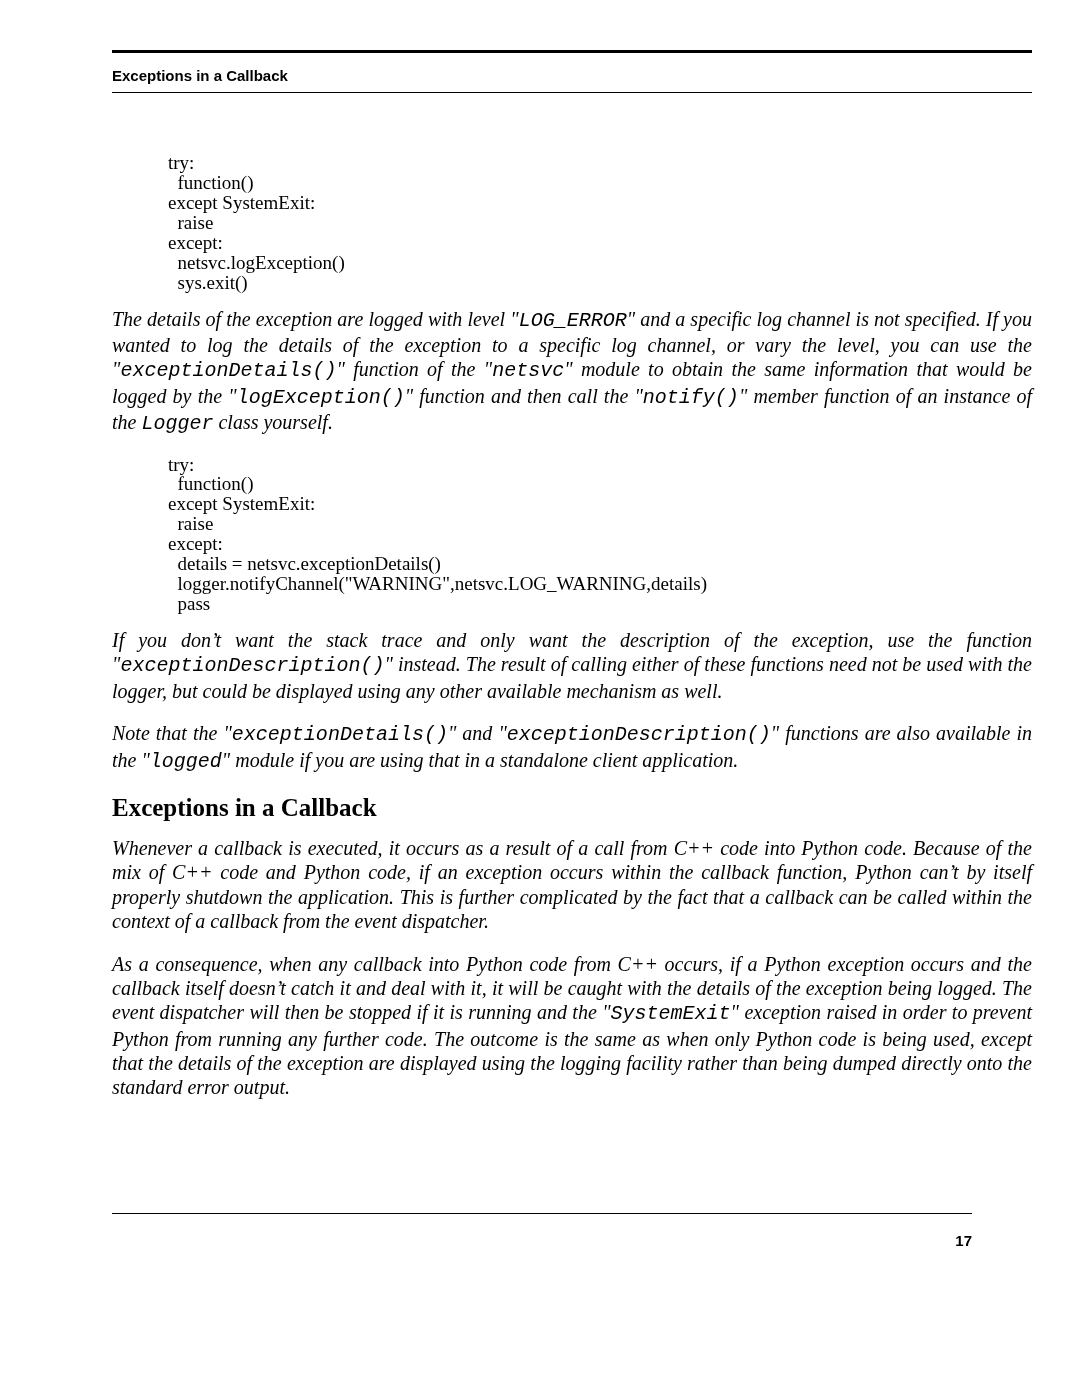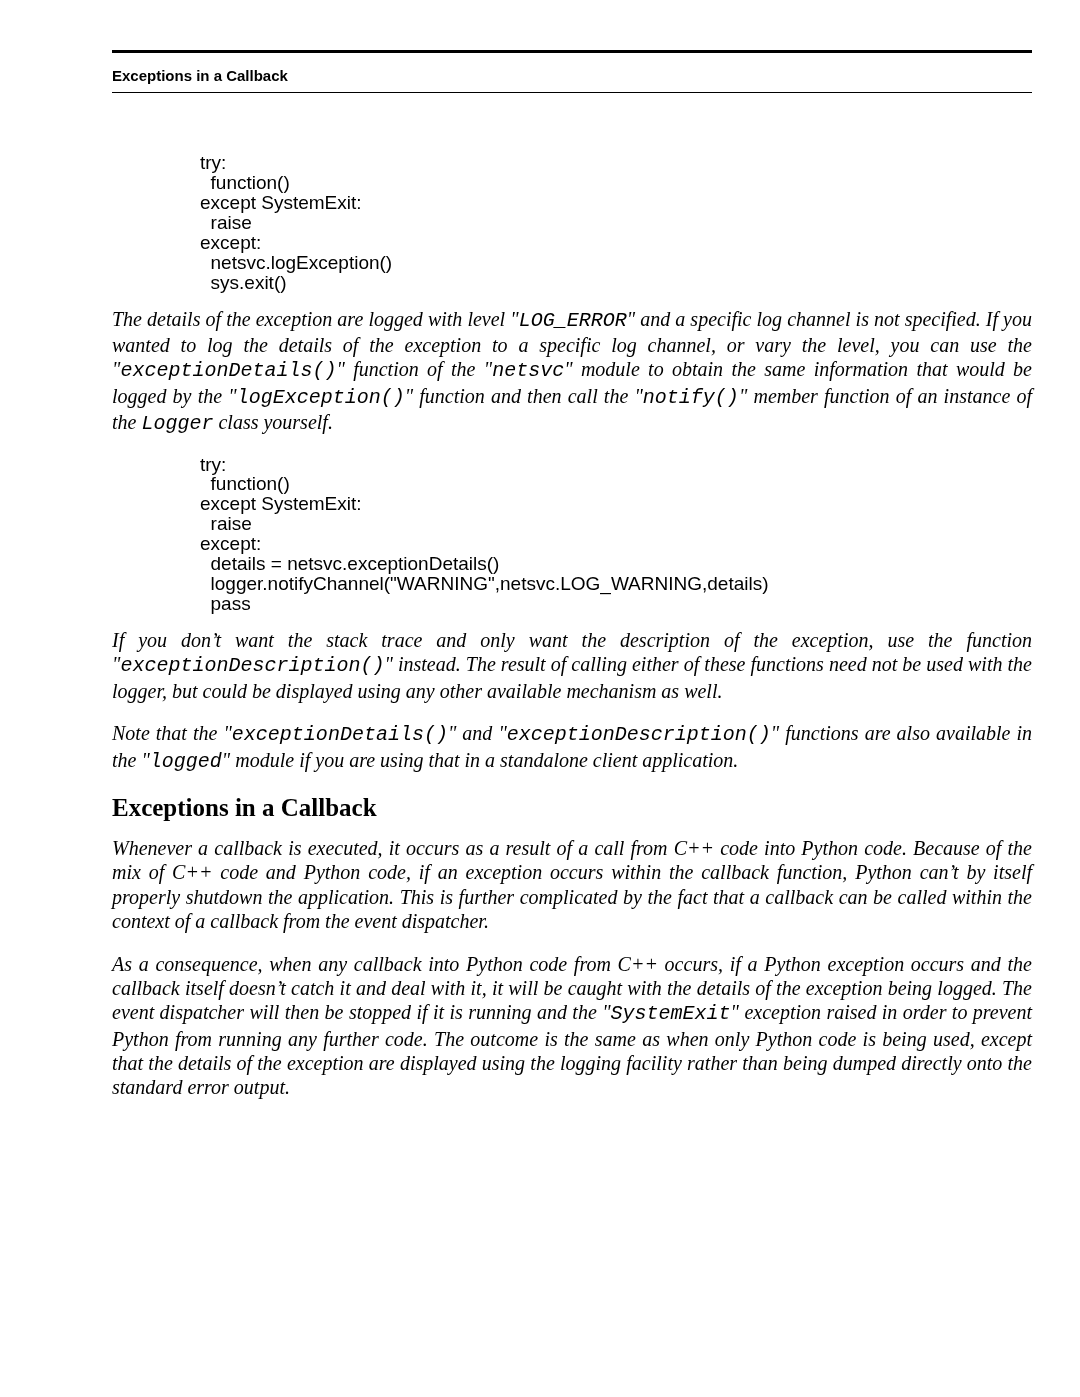--- a/index.html
+++ b/index.html
@@ -26,24 +26,24 @@
     font-weight: bold;
     font-size: 15px;
     margin-bottom: 8px;
   }
   .header-rule {
     border-top: 1px solid #000;
     height: 0;
     margin-bottom: 60px;
   }
   pre.code {
-    font-family: Liberation Sans, sans-serif;
+    font-family: Liberation Serif, serif;
     font-size: 19px;
     line-height: 1.05;
-    margin: 0 0 14px 88px;
+    margin: 0 0 14px 56px;
     white-space: pre;
   }
   p.body {
     font-size: 20px;
     line-height: 1.22;
     margin: 0 0 18px 0;
     text-align: justify;
     font-style: italic;
   }
   code.inline {
@@ -112,14 +112,18 @@
   </p>
 
   <h2 class="section">Exceptions in a Callback</h2>
 
   <p class="body">Whenever a callback is executed, it occurs as a result of a call from C++ code into Python code. Because of the mix of C++ code and Python code, if an exception occurs within the callback function, Python can’t by itself properly shutdown the application. This is further complicated by the fact that a callback can be called within the context of a callback from the event dispatcher.</p>
 
   <p class="body">
     <span>As a consequence, when any callback into Python code from C++ occurs, if a Python exception occurs and the callback itself doesn’t catch it and deal with it, it will be caught with the details of the exception being logged. The event dispatcher will then be stopped if it is running and the "</span><code class="inline">SystemExit</code><span>" exception raised in order to prevent Python from running any further code. The outcome is the same as when only Python code is being used, except that the details of the exception are displayed using the logging facility rather than being dumped directly onto the standard error output.</span>
   </p>
 
+  <div class="bottom-area">
+    <div class="bottom-rule"></div>
+    <div class="page-num">17</div>
+  </div>
 
 </div>
 
 </body></html>

